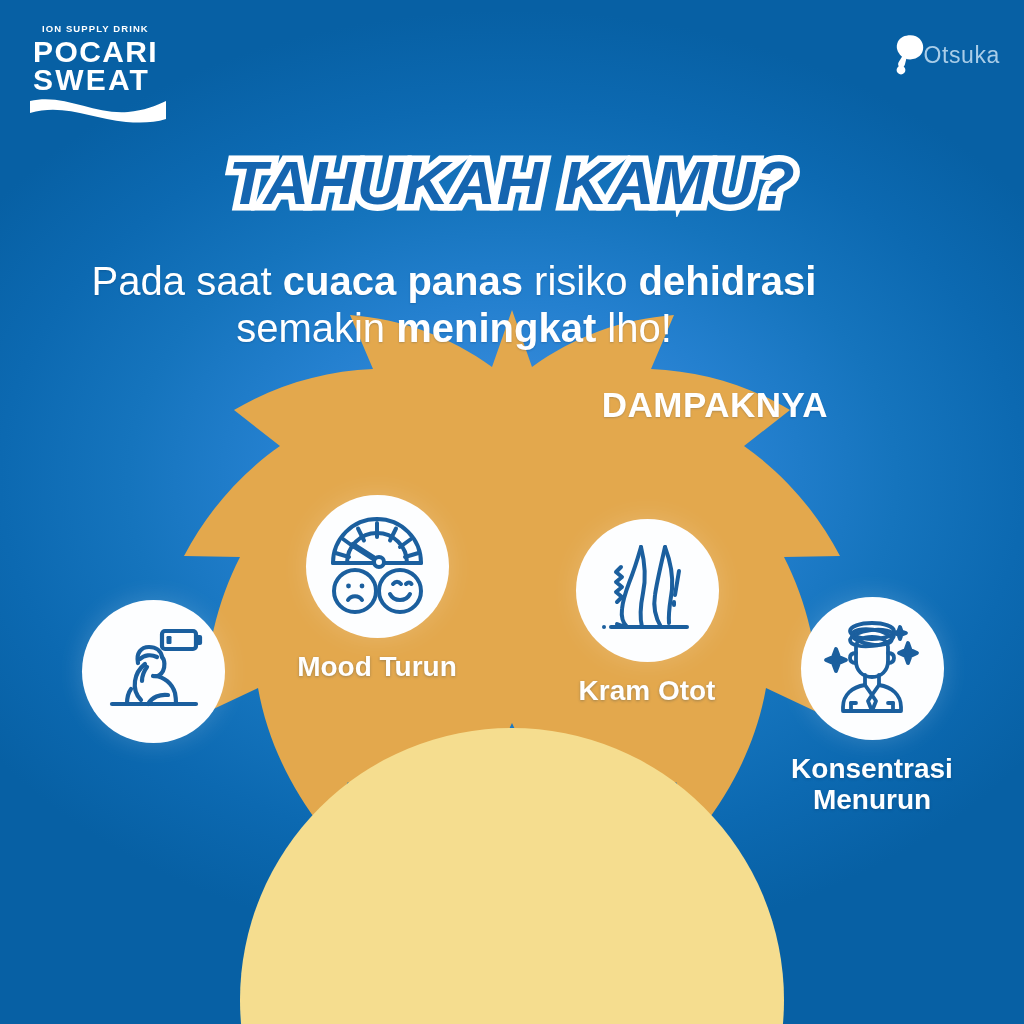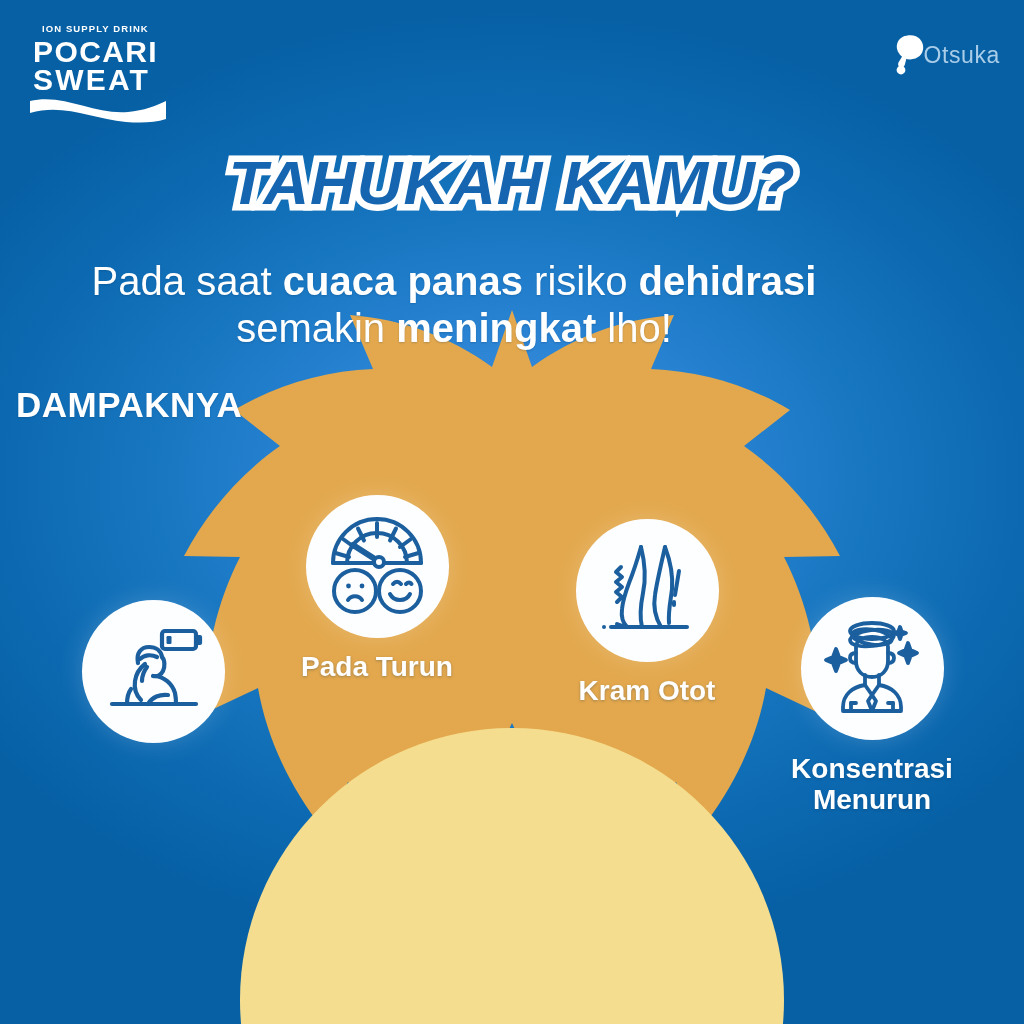--- a/index.html
+++ b/index.html
@@ -114,23 +114,23 @@
     font-size: 40px;
     font-weight: 400;
     line-height: 1.18;
     text-shadow: 0 1px 2px rgba(0,40,80,0.22);
   }
   .subhead b { font-weight: 700; }
 
   .dampaknya {
     position: absolute;
     top: 385px;
-    left: 16px;
+    left: 4px;
     width: 824px;
-    text-align: left;
+    text-align: right;
     color: #ffffff;
     font-size: 35px;
     font-weight: 700;
     letter-spacing: 0.5px;
     text-shadow: 0 1px 2px rgba(0,40,80,0.22);
   }
 
   
   .impact {
     position: absolute;
@@ -281,21 +281,21 @@
           <circle cx="37" cy="71" r="2.4" fill="#1b5f9e" stroke="none"></circle>
           <path d="M23,85 C26,80 34,80 37,85"></path>
 
           <circle cx="75" cy="76" r="21"></circle>
           <path d="M68,69 C70.5,66 73.5,66 76,69"></path>
           <path d="M81,69 C83,67 85,67 86.5,69"></path>
           <path d="M65,79 C69,87 81,87 85,79"></path>
         </g>
       </svg>
     </div>
-    <div class="label">Pada Turun</div>
+    <div class="label">Mood Turun</div>
   </div>
 
   <div class="impact" id="item-kram">
     <div class="circle">
       <svg width="104" height="104" viewBox="0 0 104 104" aria-hidden="true">
         <g fill="none" stroke="#1b5f9e" stroke-width="4" stroke-linecap="round" stroke-linejoin="round">
 
           <path d="M16,88 L92,88"></path>
           <circle cx="9" cy="88" r="2" fill="#1b5f9e" stroke="none"></circle>
 

